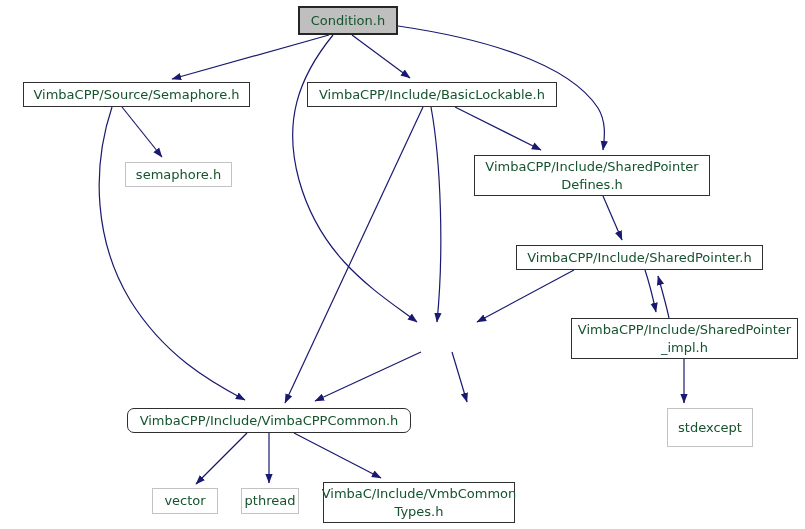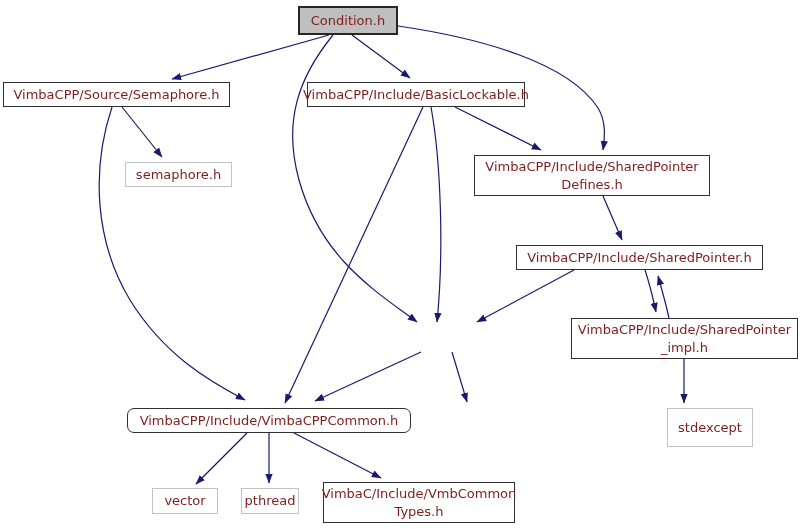--- a/index.html
+++ b/index.html
@@ -25,21 +25,21 @@
   #edges path.edge {
     fill: none;
     stroke: #191970;
     stroke-width: 1.2;
   }
   .node {
     position: absolute;
     box-sizing: border-box;
     background: #ffffff;
     border: 1px solid #2f2f2f;
-    color: #7f1d1d;
+    color: #14532d;
     font-size: 13px;
     line-height: 1.35;
     display: flex;
     align-items: center;
     justify-content: center;
     text-align: center;
     white-space: pre-line;
     overflow: visible;
   }
   .node.root {
@@ -78,23 +78,23 @@
     <path class="edge" d="M684,359 L684,403" marker-end="url(#arrow)"></path>
     <path class="edge" d="M421,352 L315,401" marker-end="url(#arrow)"></path>
     <path class="edge" d="M452,352 L467,402" marker-end="url(#arrow)"></path>
     <path class="edge" d="M247,433 L196,484" marker-end="url(#arrow)"></path>
     <path class="edge" d="M269,433 L269,483" marker-end="url(#arrow)"></path>
     <path class="edge" d="M294,433 L381,478" marker-end="url(#arrow)"></path>
   </svg>
 
   <div class="node root" style="left:298px; top:6px; width:100px; height:29px;">Condition.h</div>
 
-  <div class="node" style="left:3px; top:82px; width:227px; height:25px;">VimbaCPP/Source/Semaphore.h</div>
+  <div class="node" style="left:23px; top:82px; width:227px; height:25px;">VimbaCPP/Source/Semaphore.h</div>
 
-  <div class="node" style="left:307px; top:82px; width:218px; height:25px;">VimbaCPP/Include/BasicLockable.h</div>
+  <div class="node" style="left:307px; top:82px; width:250px; height:25px;">VimbaCPP/Include/BasicLockable.h</div>
 
   <div class="node system" style="left:125px; top:162px; width:107px; height:25px;">semaphore.h</div>
 
   <div class="node" style="left:474px; top:155px; width:236px; height:41px;">VimbaCPP/Include/SharedPointer
 Defines.h</div>
 
   <div class="node" style="left:516px; top:245px; width:247px; height:25px;">VimbaCPP/Include/SharedPointer.h</div>
 
 
   <div class="node" style="left:571px; top:318px; width:227px; height:41px;">VimbaCPP/Include/SharedPointer

